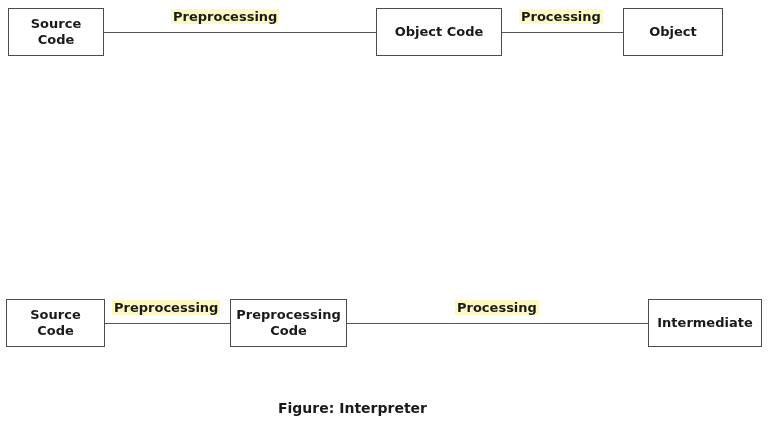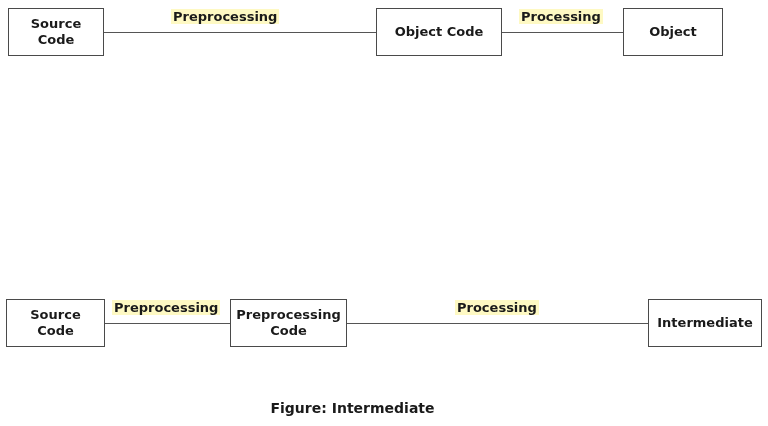--- a/index.html
+++ b/index.html
@@ -117,15 +117,15 @@
 
   <div class="node" id="node-intermediate-code">Preprocessing
 Code</div>
 
   <div class="node" id="node-interpreter">Intermediate</div>
 
   <div class="edge-label" id="label-preprocessing-2">Preprocessing</div>
 
   <div class="edge-label" id="label-processing-2">Processing</div>
 
-  <div class="caption" id="caption-interpreter">Figure: Intermediate</div>
+  <div class="caption" id="caption-interpreter">Figure: Interpreter</div>
 
 </div>
 
 </body></html>

